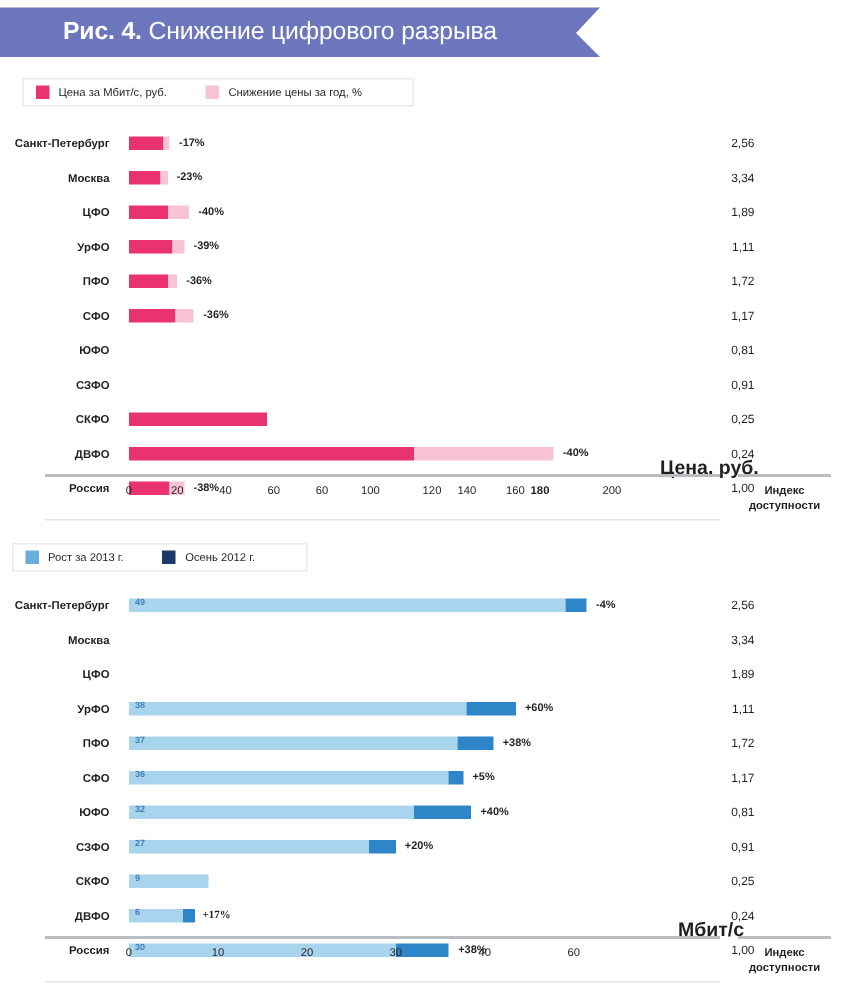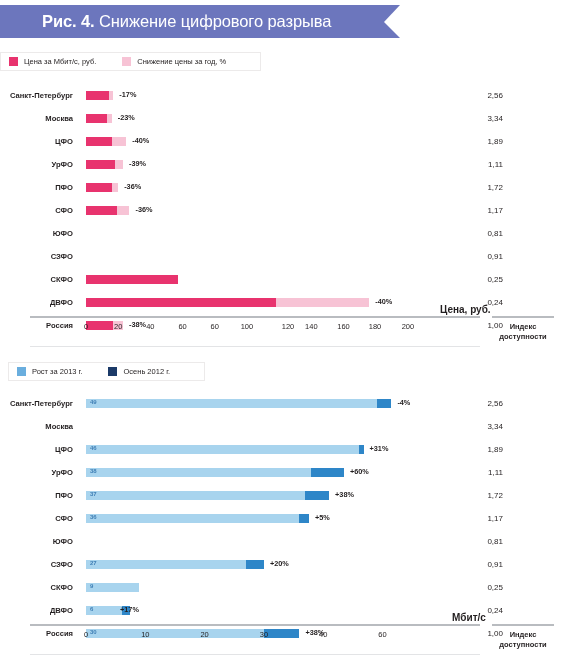--- a/index.html
+++ b/index.html
@@ -27,21 +27,21 @@
     color:#ffffff;font-size:16.5px;letter-spacing:-0.1px;
     padding-left:42px;white-space:nowrap;
   }
   .banner-text b{font-weight:bold;}
 
   
   .legend{position:absolute;display:flex;align-items:center;}
   .legend .entry{display:flex;align-items:center;margin-right:26px;}
   .legend .swatch{width:9px;height:9px;margin-right:6px;display:inline-block;}
   .legend .lbl{font-size:7.5px;color:#231f20;white-space:nowrap;}
-  #legend1{left:0;top:52px;border:1px solid #eceaea;padding:4px 8px;background:#fff;}
+  #legend1{left:15px;top:52px;border:1px solid #eceaea;padding:4px 8px;background:#fff;}
   #legend2{left:8px;top:362px;border:1px solid #eceaea;padding:4px 8px;background:#fff;}
 
   
   .chart{position:absolute;left:0;width:513px;}
   #chart1{top:84px;}
   #chart2{top:392px;}
 
   .row{position:relative;height:23px;}
   .cat{
     position:absolute;left:0;top:0;width:78px;height:23px;
@@ -67,21 +67,21 @@
     position:absolute;right:10px;top:0;height:23px;width:60px;
     display:flex;align-items:center;justify-content:flex-end;
     font-size:8px;color:#231f20;
   }
 
   
   .axis-block{position:absolute;left:0;width:563px;}
   #axis1{top:316px;}
   #axis2{top:624px;}
   .axis-unit{
-    position:absolute;font-size:10px;font-weight:bold;color:#231f20;
+    position:absolute;font-size:13px;font-weight:bold;color:#231f20;
     white-space:nowrap;
   }
   .axis-line{
     position:absolute;left:30px;top:0;width:450px;height:2px;
     background:#b9bcc0;
   }
   .axis-line.right{left:492px;width:62px;}
   .ticks{position:absolute;left:86px;top:6px;width:338px;height:12px;}
   .tick{
     position:absolute;top:0;font-size:7.5px;color:#231f20;
@@ -232,21 +232,21 @@
   <div class="ticks">
       <span class="tick" style="left: 0px;">0</span>
       <span class="tick" style="left: 32.1905px;">20</span>
       <span class="tick" style="left: 64.381px;">40</span>
       <span class="tick" style="left: 96.5714px;">60</span>
       <span class="tick" style="left: 128.762px;">60</span>
       <span class="tick" style="left: 160.952px;">100</span>
       <span class="tick" style="left: 202px;">120</span>
       <span class="tick" style="left: 225.333px;">140</span>
       <span class="tick" style="left: 257.524px;">160</span>
-      <span class="tick" style="left: 289px;">180</span>
+      <span class="tick" style="left: 274px; font-weight: bold;">180</span>
       <span class="tick" style="left: 321.905px;">200</span>
     </div>
   <div class="idx-head">Индекс<br>доступности</div>
   <div class="rule-bottom" style="top:30px;"></div>
 </div>
 
 <div class="legend" id="legend2">
   <div class="entry">
     <span class="swatch" style="background:#6aaede"></span>
     <span class="lbl">Рост за 2013 г.</span>
@@ -269,28 +269,20 @@
         <span class="pct" style="left: 311.386px;">-4%</span>
       </div>
       <div class="index">2,56</div>
     </div>
     <div class="row">
       <div class="cat">Москва</div>
       <div class="index">3,34</div>
     </div>
     <div class="row">
       <div class="cat">ЦФО</div>
-      <div class="plot">
-        <div class="bar-wrap" style="width: 277.516px;">
-          <div class="seg a" style="width: 272.772px; background: rgb(168, 212, 238);"></div>
-          <div class="seg" style="left: 272.772px; width: 4.74386px; background: rgb(46, 134, 200);"></div>
-        </div>
-        <span class="inbar">46</span>
-        <span class="pct" style="left: 283.516px;">+31%</span>
-      </div>
       <div class="index">1,89</div>
     </div>
     <div class="row">
       <div class="cat">УрФО</div>
       <div class="plot">
         <div class="bar-wrap" style="width: 257.947px;">
           <div class="seg a" style="width: 225.333px; background: rgb(168, 212, 238);"></div>
           <div class="seg" style="left: 225.333px; width: 32.614px; background: rgb(46, 134, 200);"></div>
         </div>
         <span class="inbar">38</span>
@@ -317,20 +309,28 @@
           <div class="seg a" style="width: 213.474px; background: rgb(168, 212, 238);"></div>
           <div class="seg" style="left: 213.474px; width: 9.48772px; background: rgb(46, 134, 200);"></div>
         </div>
         <span class="inbar">36</span>
         <span class="pct" style="left: 228.961px;">+5%</span>
       </div>
       <div class="index">1,17</div>
     </div>
     <div class="row">
       <div class="cat">ЮФО</div>
+      <div class="plot">
+        <div class="bar-wrap" style="width: 228.298px;">
+          <div class="seg a" style="width: 189.754px; background: rgb(168, 212, 238);"></div>
+          <div class="seg" style="left: 189.754px; width: 38.5439px; background: rgb(46, 134, 200);"></div>
+        </div>
+        <span class="inbar">32</span>
+        <span class="pct" style="left: 234.298px;">+40%</span>
+      </div>
       <div class="index">0,81</div>
     </div>
     <div class="row">
       <div class="cat">СЗФО</div>
       <div class="plot">
         <div class="bar-wrap" style="width: 177.895px;">
           <div class="seg a" style="width: 160.105px; background: rgb(168, 212, 238);"></div>
           <div class="seg" style="left: 160.105px; width: 17.7895px; background: rgb(46, 134, 200);"></div>
         </div>
         <span class="inbar">27</span>
@@ -350,21 +350,21 @@
       <div class="index">0,25</div>
     </div>
     <div class="row">
       <div class="cat">ДВФО</div>
       <div class="plot">
         <div class="bar-wrap" style="width: 44.4737px;">
           <div class="seg a" style="width: 35.5789px; background: rgb(168, 212, 238);"></div>
           <div class="seg" style="left: 35.5789px; width: 8.89474px; background: rgb(46, 134, 200);"></div>
         </div>
         <span class="inbar">6</span>
-        <span class="pct" style="left: 34px;">+17%</span>
+        <span class="pct" style="left: 49px; font-family: Liberation Serif, serif;">+17%</span>
       </div>
       <div class="index">0,24</div>
     </div>
     <div class="row">
       <div class="cat">Россия</div>
       <div class="plot">
         <div class="bar-wrap" style="width: 213.474px;">
           <div class="seg a" style="width: 177.895px; background: rgb(168, 212, 238);"></div>
           <div class="seg" style="left: 177.895px; width: 35.5789px; background: rgb(46, 134, 200);"></div>
         </div>

